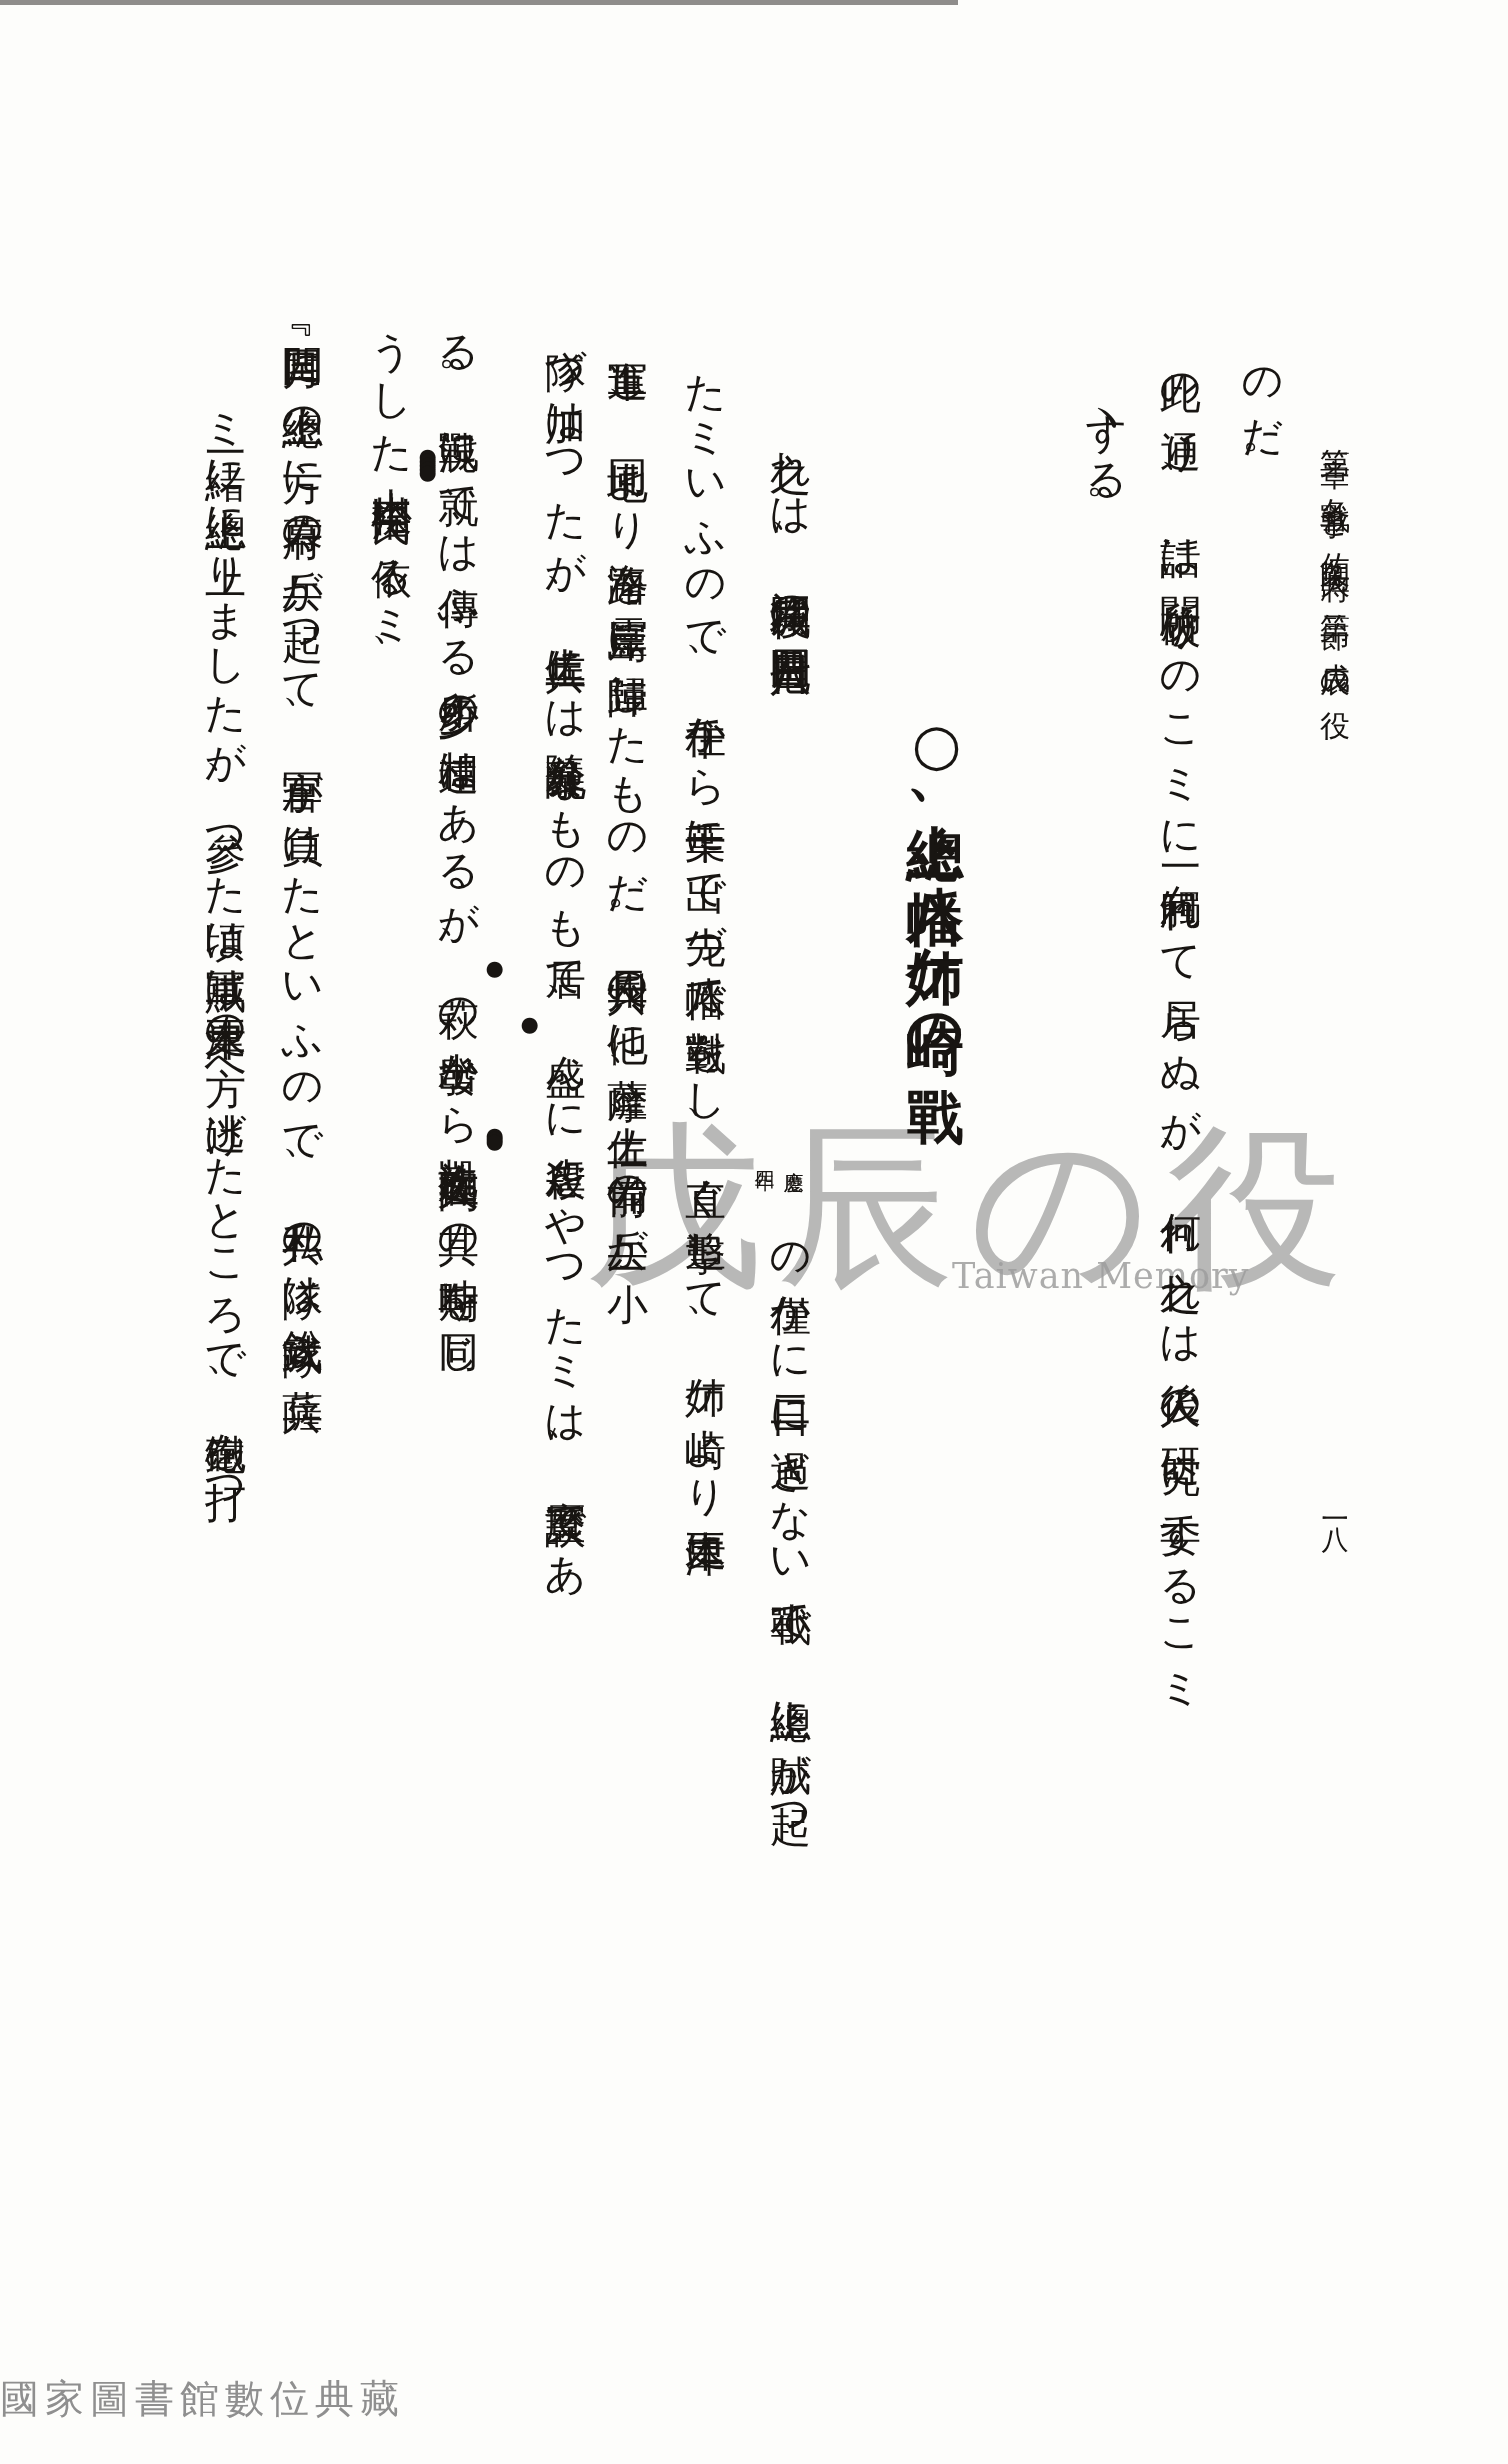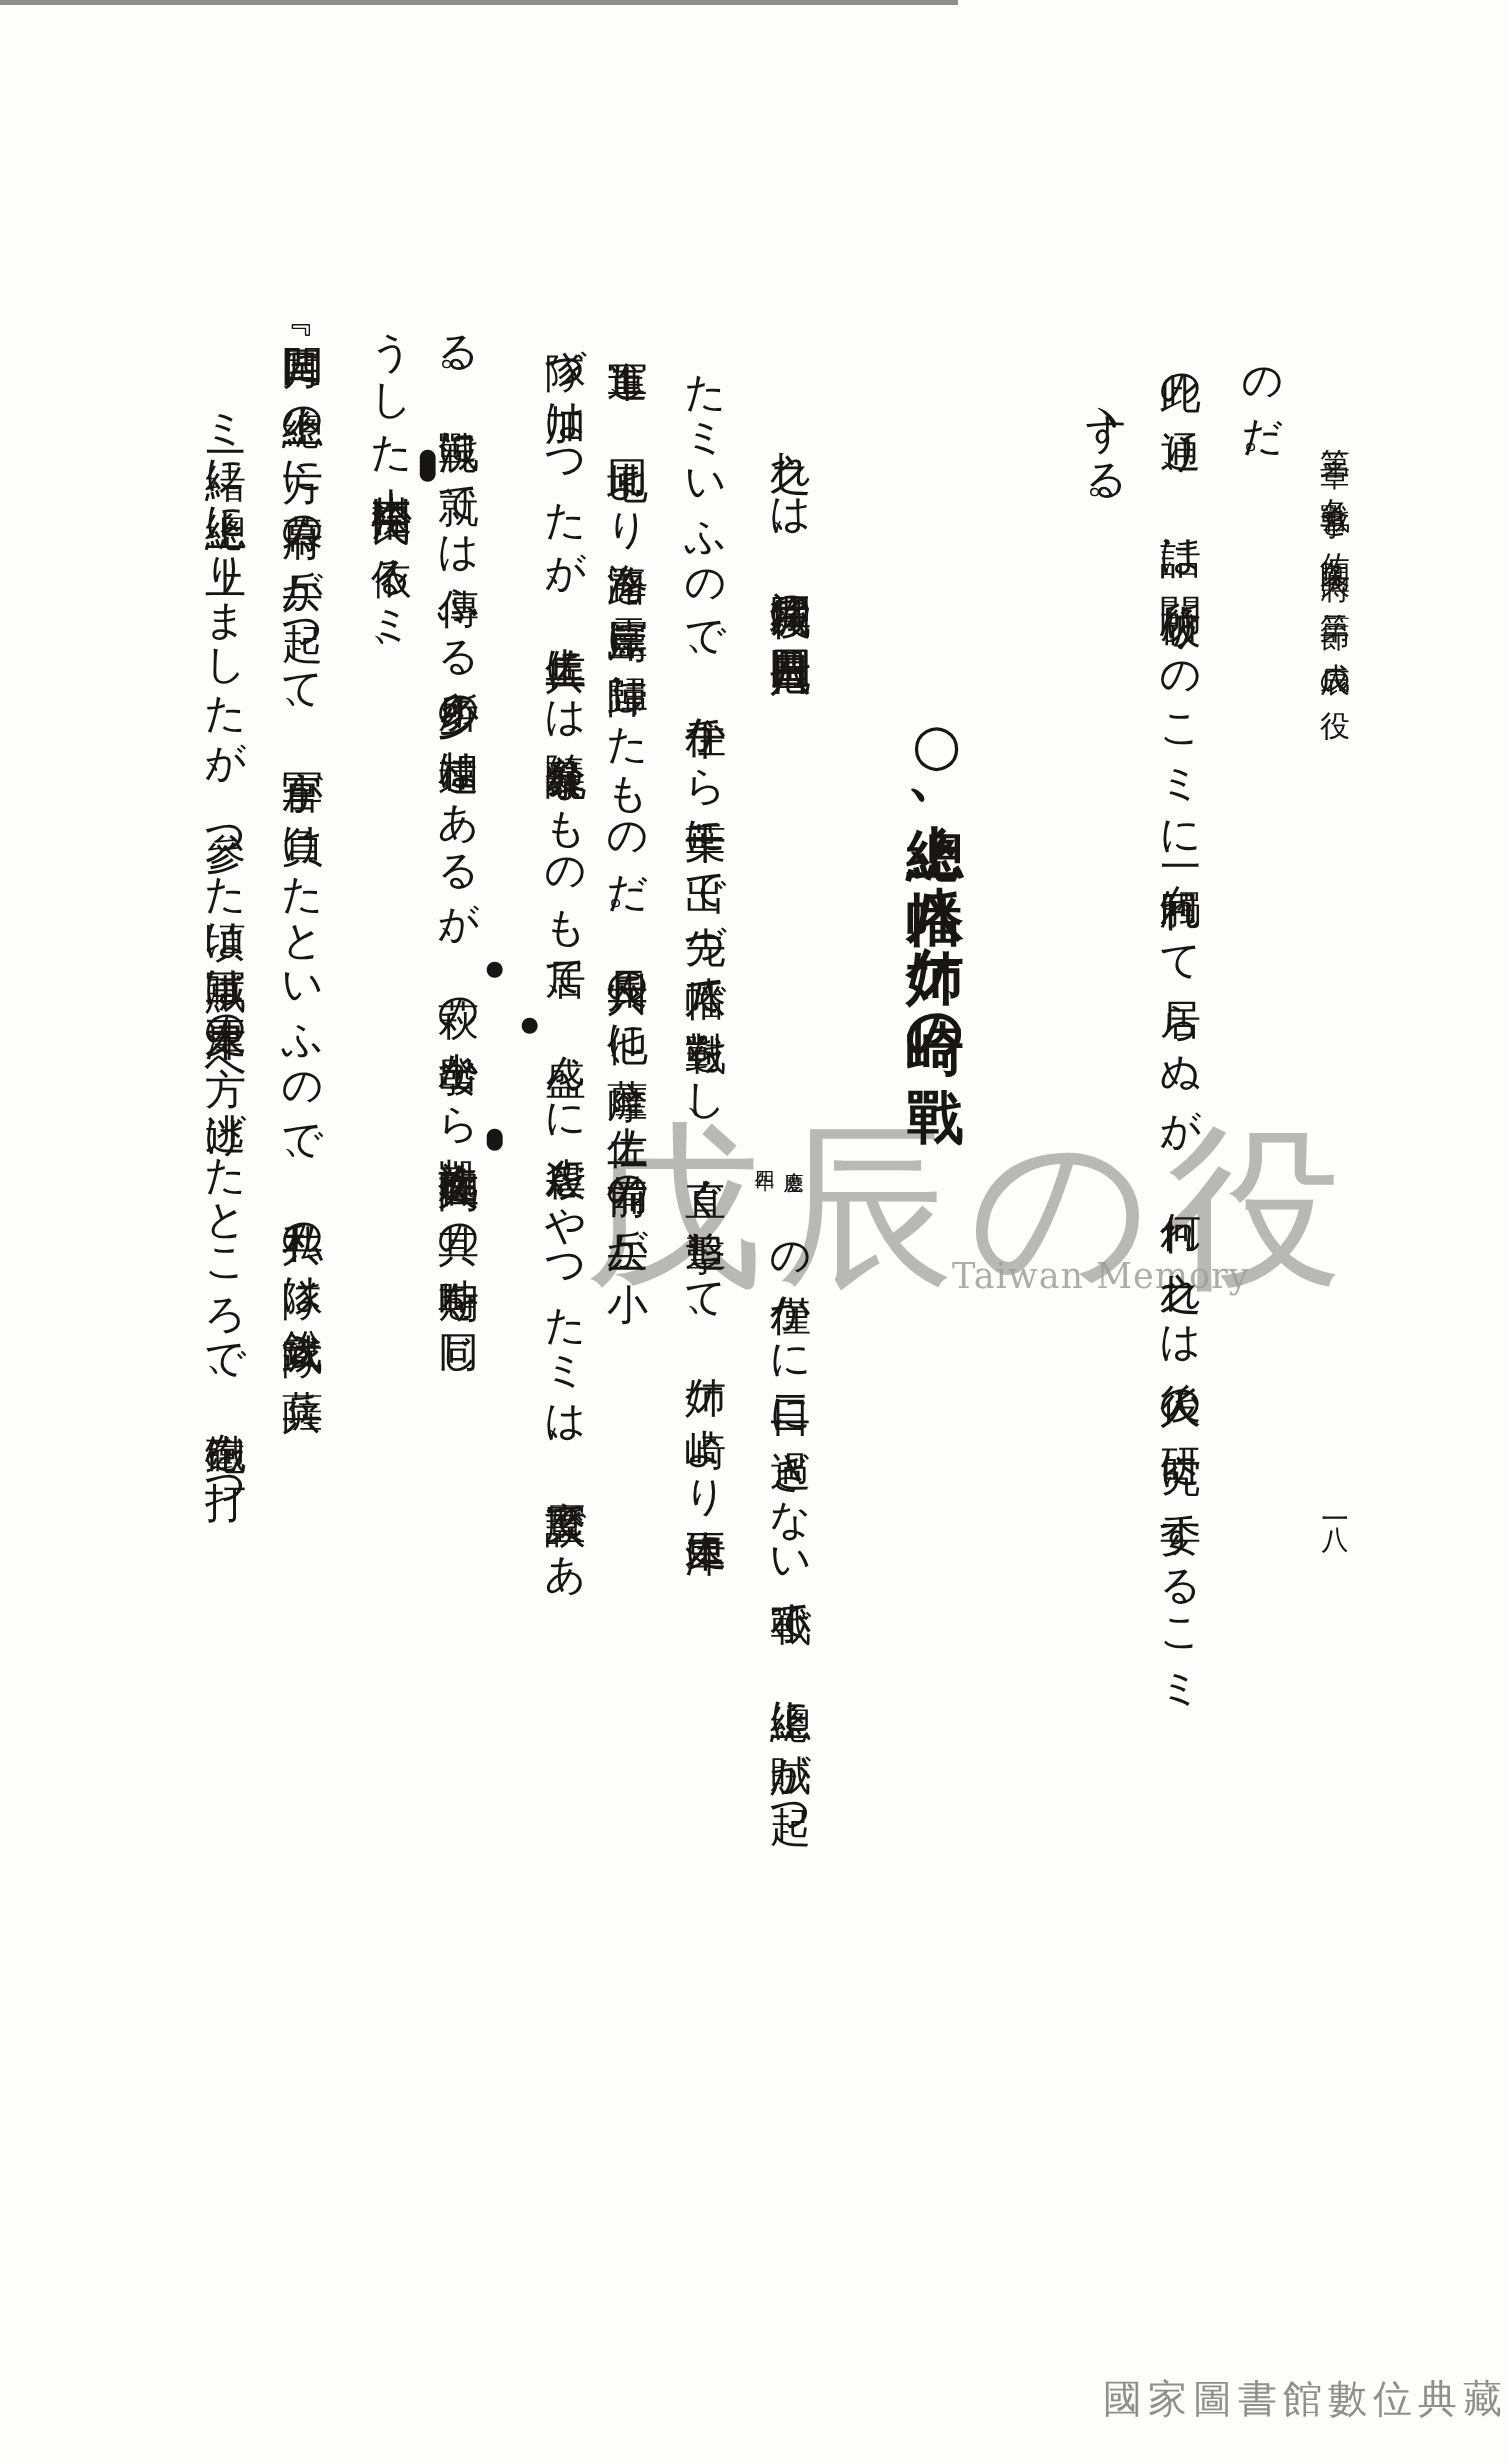--- a/index.html
+++ b/index.html
@@ -63,21 +63,21 @@
     position:absolute;
     left:952px;top:1256px;
     font-size:35px;
     letter-spacing:1px;
     opacity:.85;
   }
   .footer-caption{
     position:absolute;
     left:0;top:2372px;
     width:100%;
-    text-align:right;
+    text-align:left;
     font-size:39px;
     letter-spacing:6px;
   }
   .scan-edge-top{
     position:absolute;
     left:0;top:0;width:958px;height:5px;
     background:#55524e;opacity:.65;
   }
 </style>
 </head>

